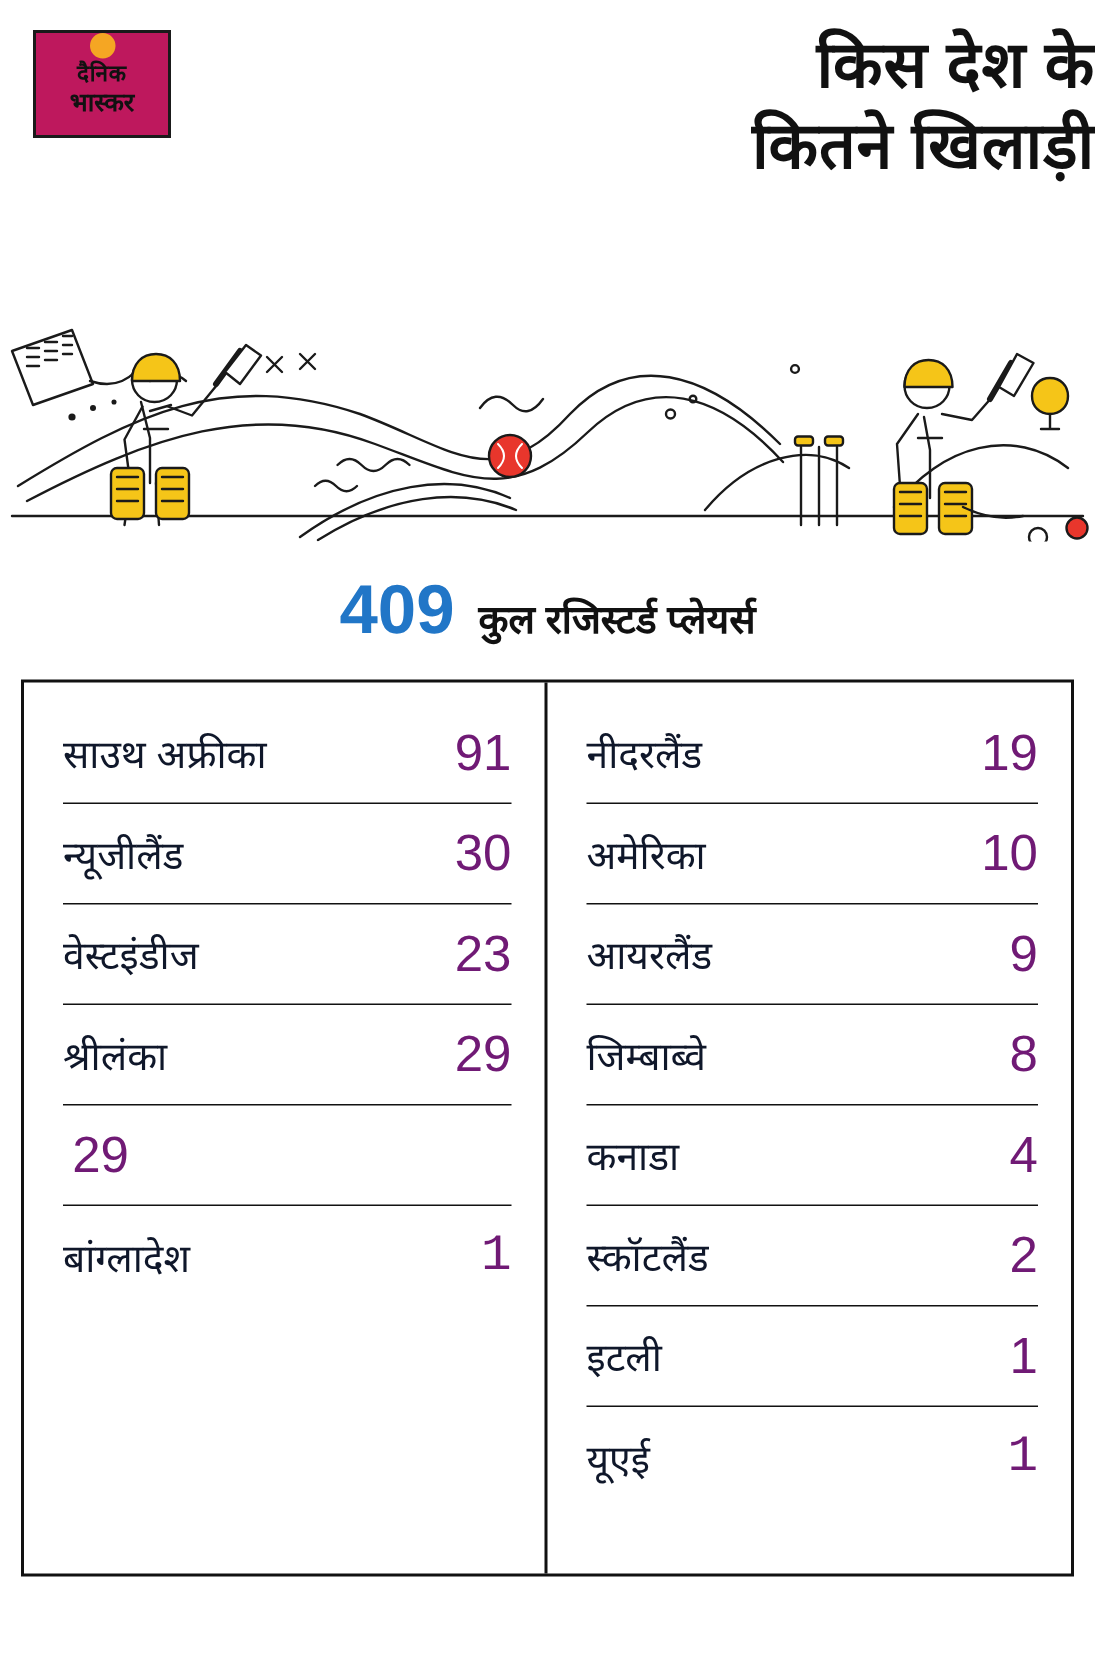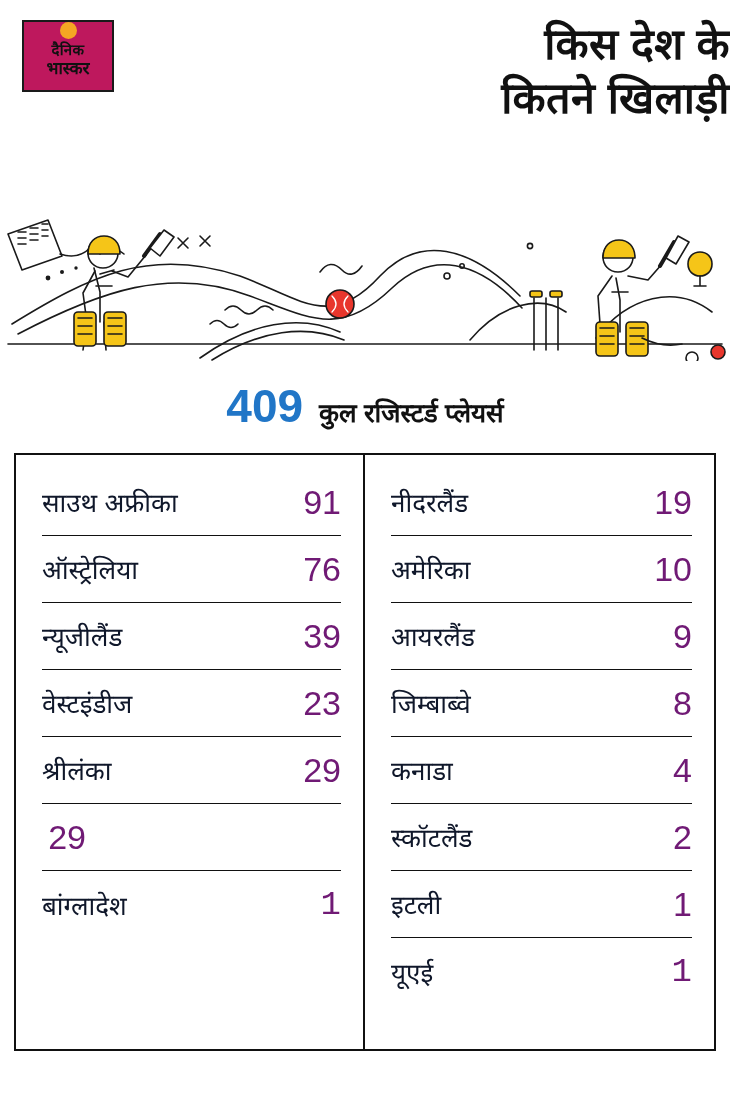--- a/index.html
+++ b/index.html
@@ -231,26 +231,22 @@
     <div class="total-label">कुल रजिस्टर्ड प्लेयर्स</div>
   </div>
 
   <div class="table-box">
     <div class="col left">
       <div class="row">
         <span class="row-name">साउथ अफ्रीका</span>
         <span class="row-val">91</span>
       </div>
       <div class="row">
-        <span class="row-name">ऑस्ट्रेलिया</span>
-        <span class="row-val">76</span>
-      </div>
-      <div class="row">
         <span class="row-name">न्यूजीलैंड</span>
-        <span class="row-val">39</span>
+        <span class="row-val">30</span>
       </div>
       <div class="row">
         <span class="row-name">वेस्टइंडीज</span>
         <span class="row-val">23</span>
       </div>
       <div class="row">
         <span class="row-name">श्रीलंका</span>
         <span class="row-val">29</span>
       </div>
       <div class="row">

